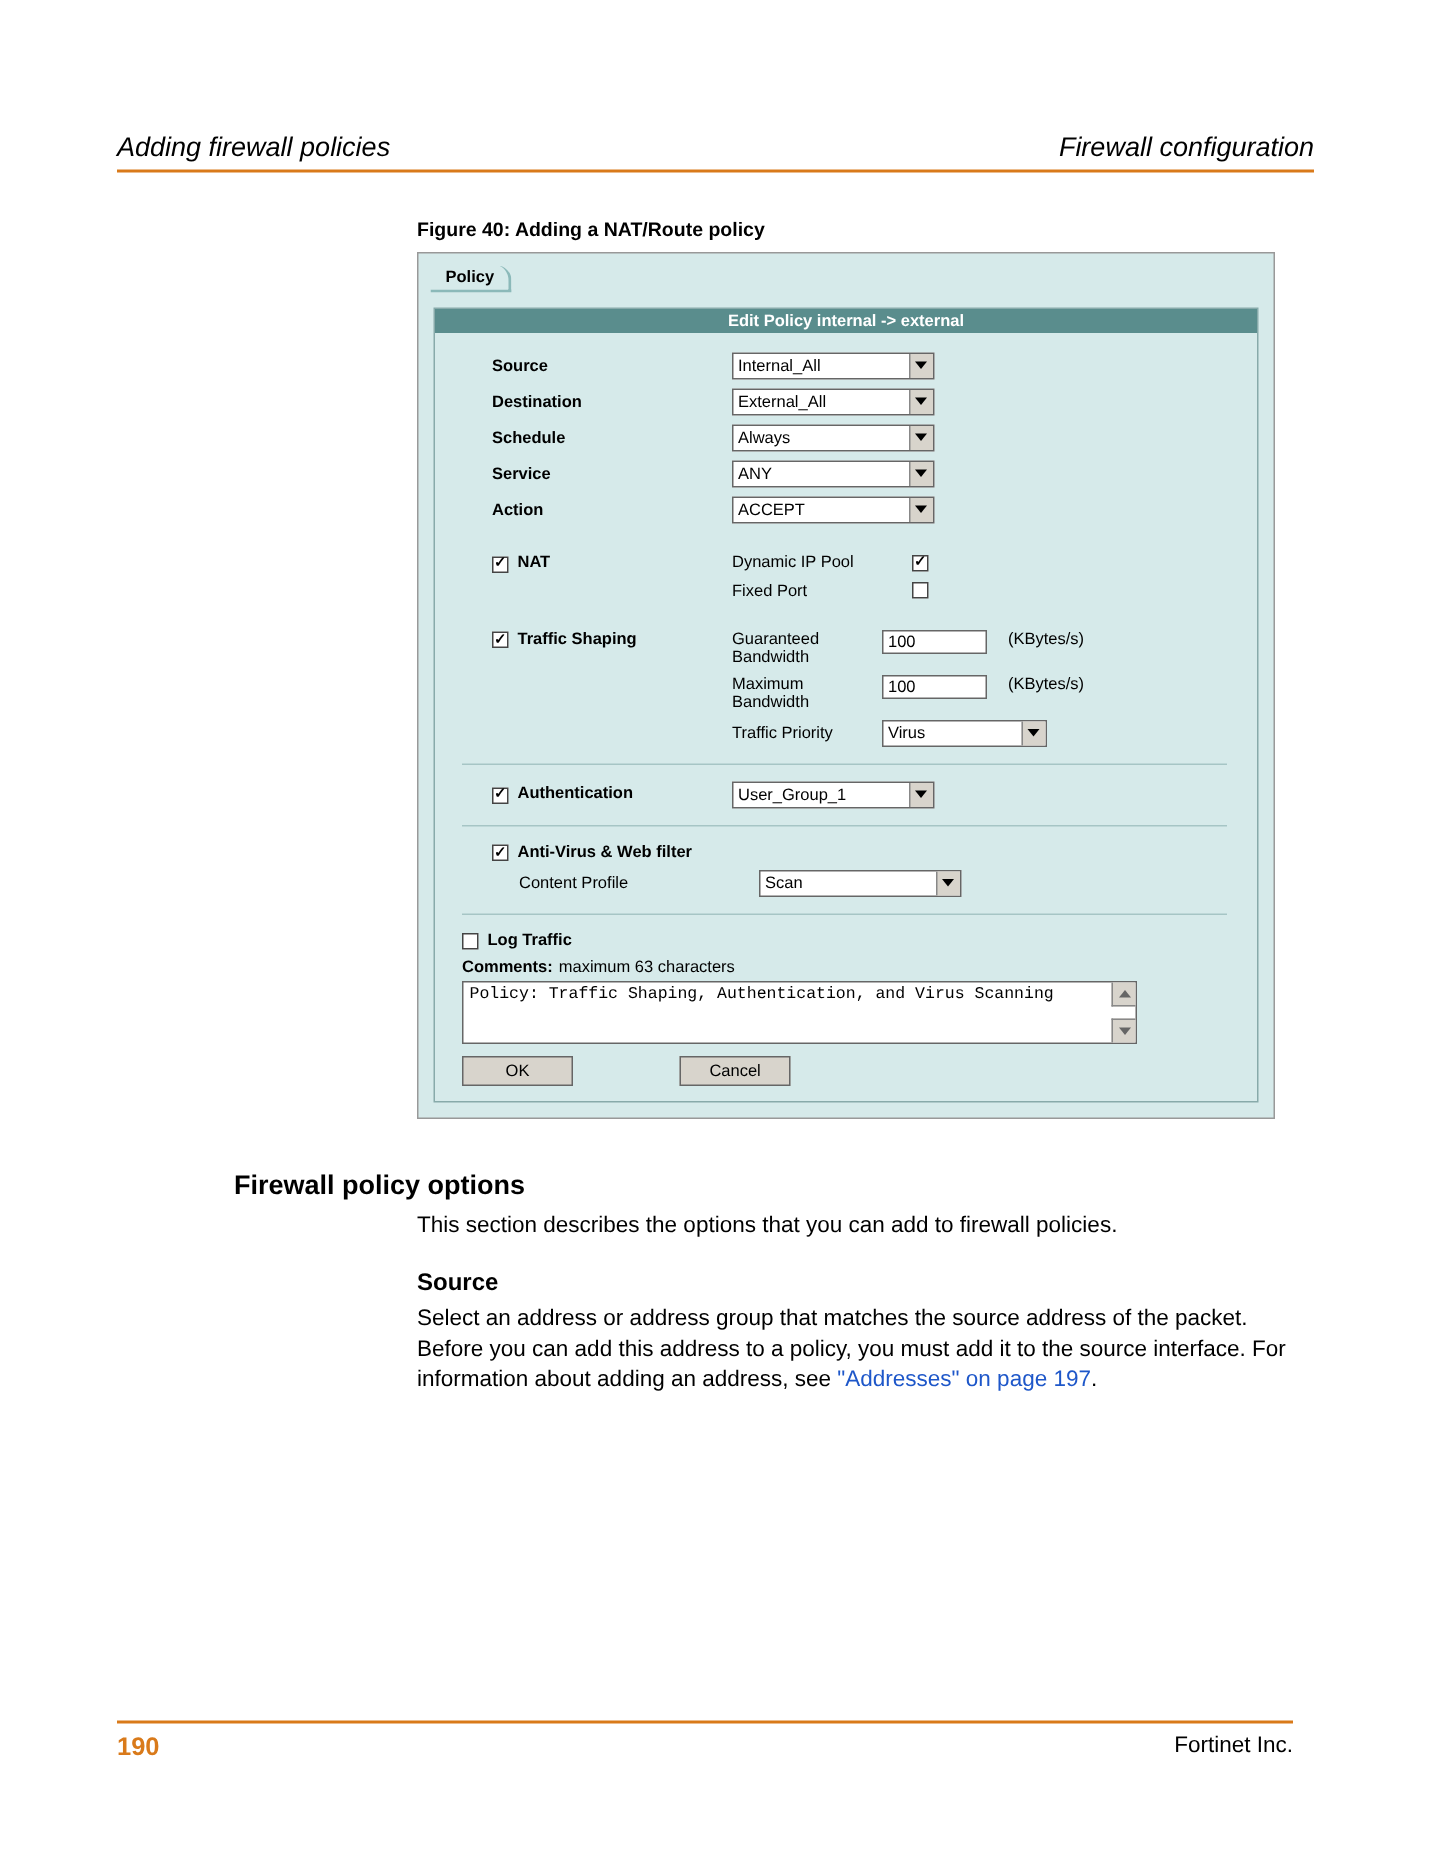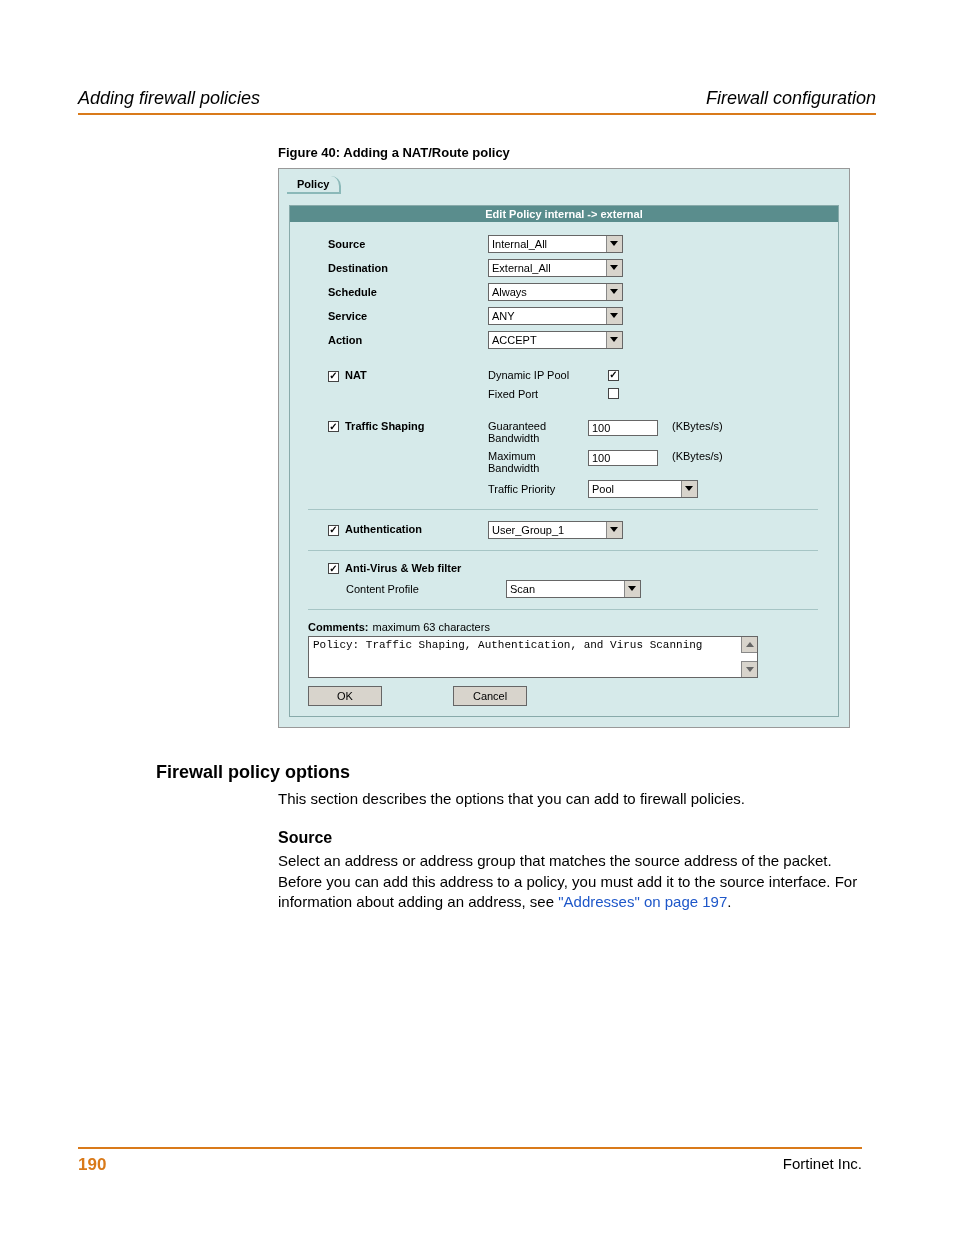--- a/index.html
+++ b/index.html
@@ -246,21 +246,21 @@
           <span class="sub" style="width:100px">Maximum Bandwidth</span>
           <span class="txt">
               <span>100</span>
             </span>
           <span class="unit">(KBytes/s)</span>
         </div>
         <div class="row">
           <span class="lbl"></span>
           <span class="sub" style="width:100px">Traffic Priority</span>
           <span class="sel" style="width:110px">
-              <span>Pool</span>
+              <span>Virus</span>
               <span class="arrow"></span>
             </span>
         </div>
 
         <div class="divider"></div>
 
         <div class="row">
           <span class="lbl lbl-bold">
             <span class="cb checked"></span><span>Authentication</span>
           </span>
@@ -280,20 +280,24 @@
         <div class="row">
           <span class="lbl" style="padding-left:18px">Content Profile</span>
           <span class="sel">
               <span>Scan</span>
               <span class="arrow"></span>
             </span>
         </div>
 
         <div class="divider"></div>
 
+        <div class="row" style="margin-left:-20px">
+          <span class="cb"></span>
+          <span class="lbl-bold">Log Traffic</span>
+        </div>
         <div class="row" style="margin-left:-20px">
           <span class="lbl-bold">Comments:</span>
           <span style="margin-left:4px">maximum 63 characters</span>
         </div>
         <div class="textbox">
           <span>Policy: Traffic Shaping, Authentication, and Virus Scanning</span>
           <span class="scrollbtn up">
               <span class="tri-up"></span>
             </span>
           <span class="scrollbtn dn">

